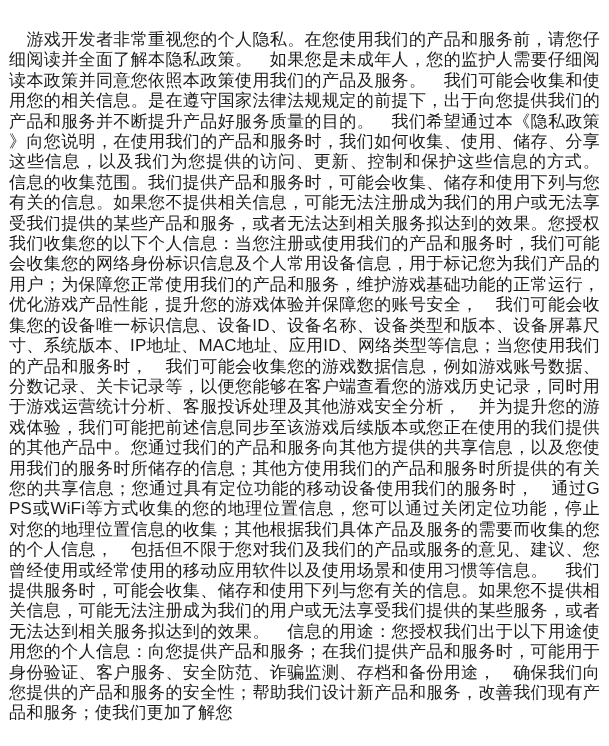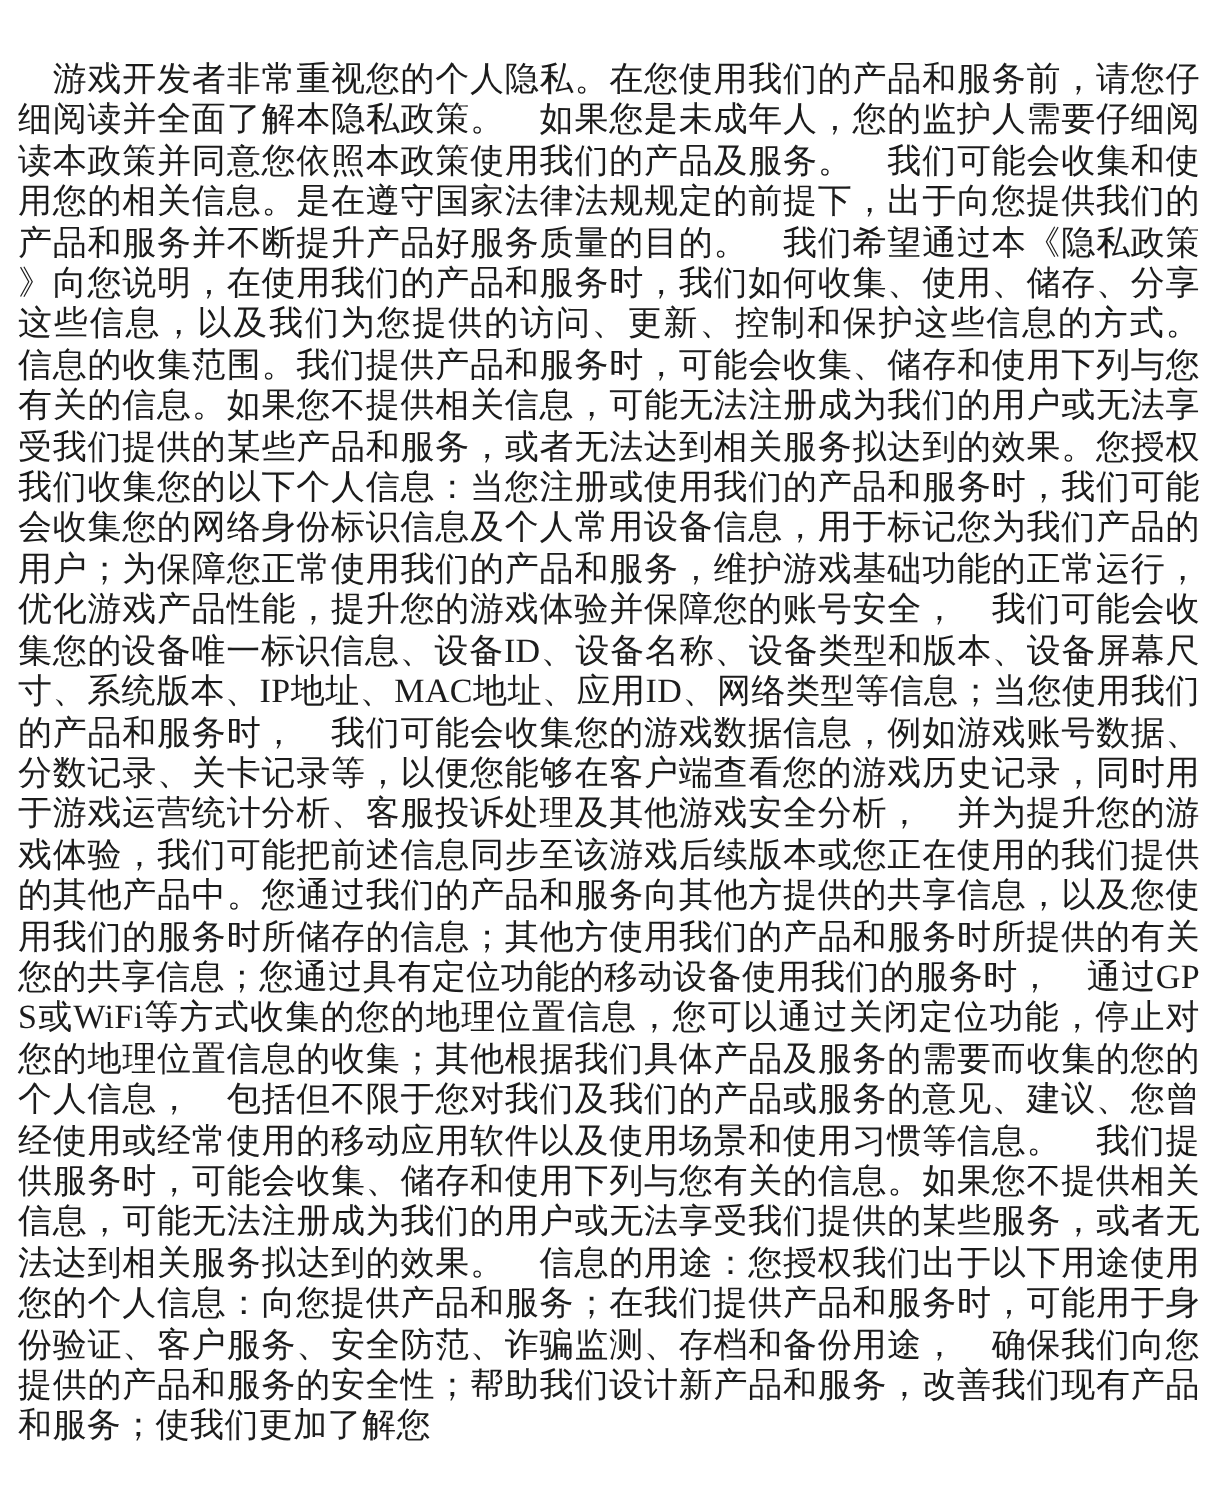--- a/index.html
+++ b/index.html
@@ -8,21 +8,21 @@
     background: #ffffff;
   }
   .page {
     position: relative;
     width: 609px;
     height: 746px;
     box-sizing: border-box;
     padding: 30px 9px 0 9px;
     background: #ffffff;
     overflow: hidden;
-    font-family: Liberation Serif, serif;
+    font-family: Liberation Sans, sans-serif;
   }
   .policy-text {
     margin: 0;
     font-size: 17px;
     line-height: 20.4px;
     color: #1c1c1c;
     text-align: justify;
     text-justify: inter-ideograph;
     word-break: break-all;
     line-break: anywhere;

